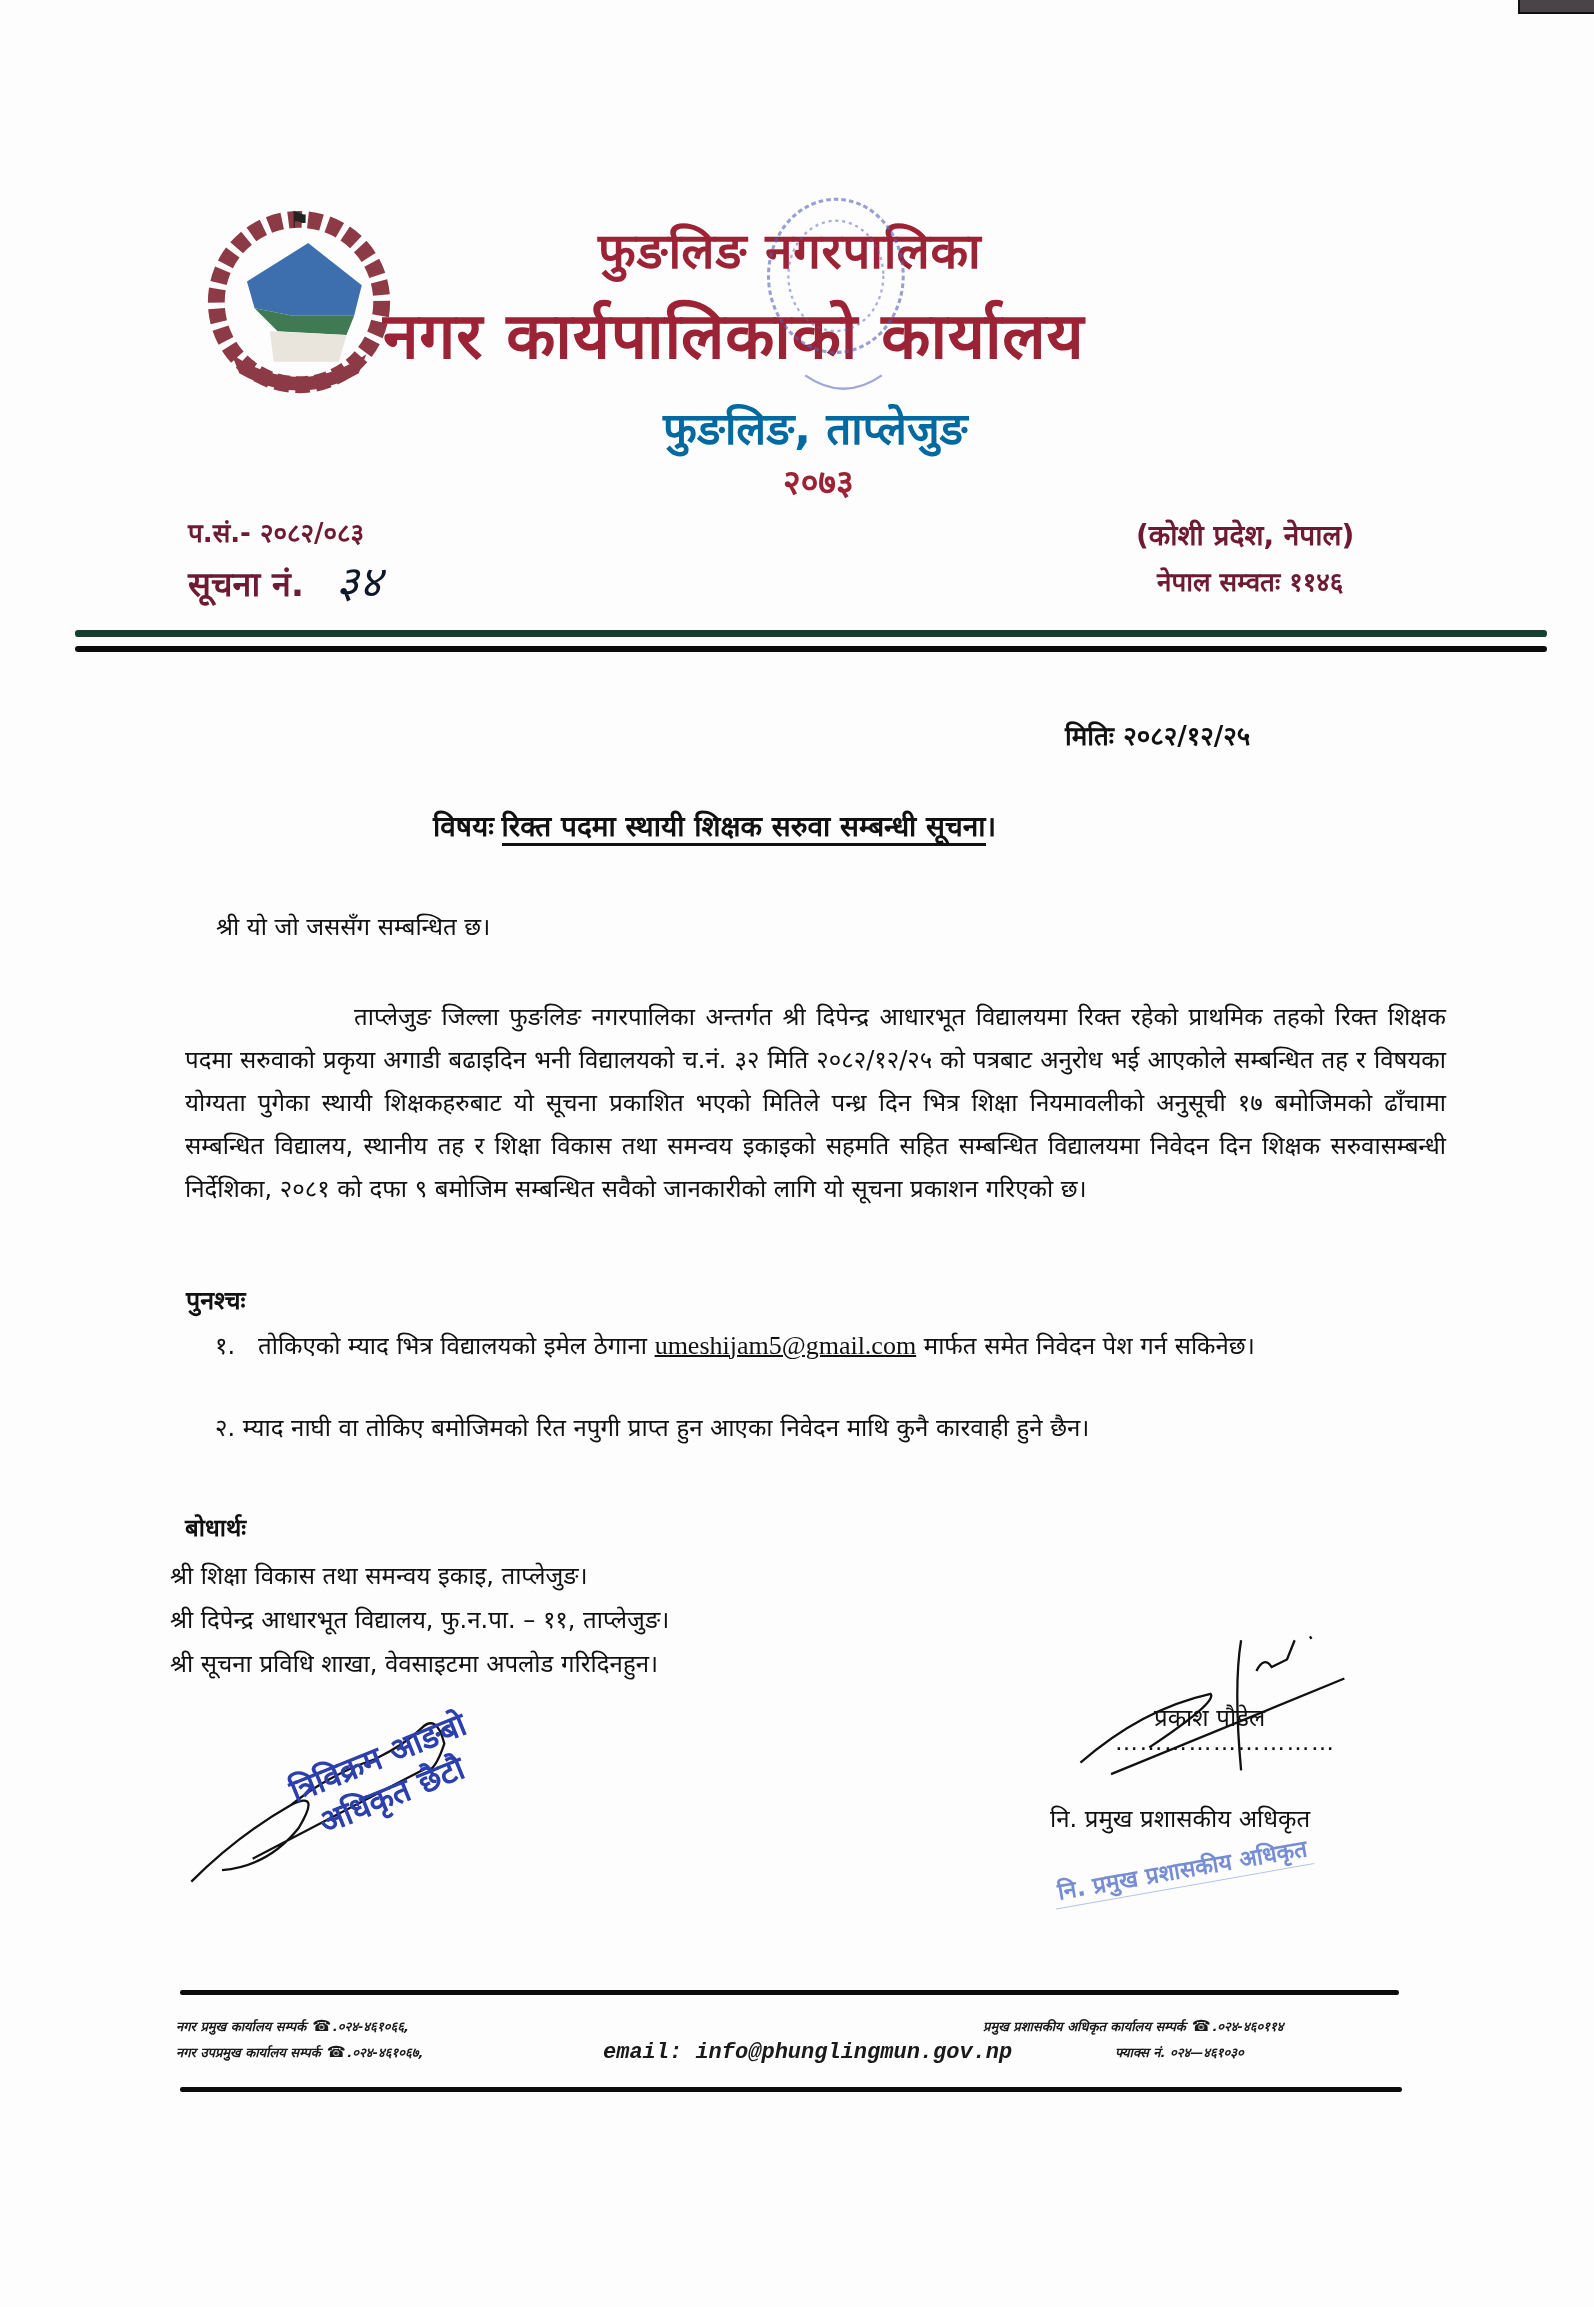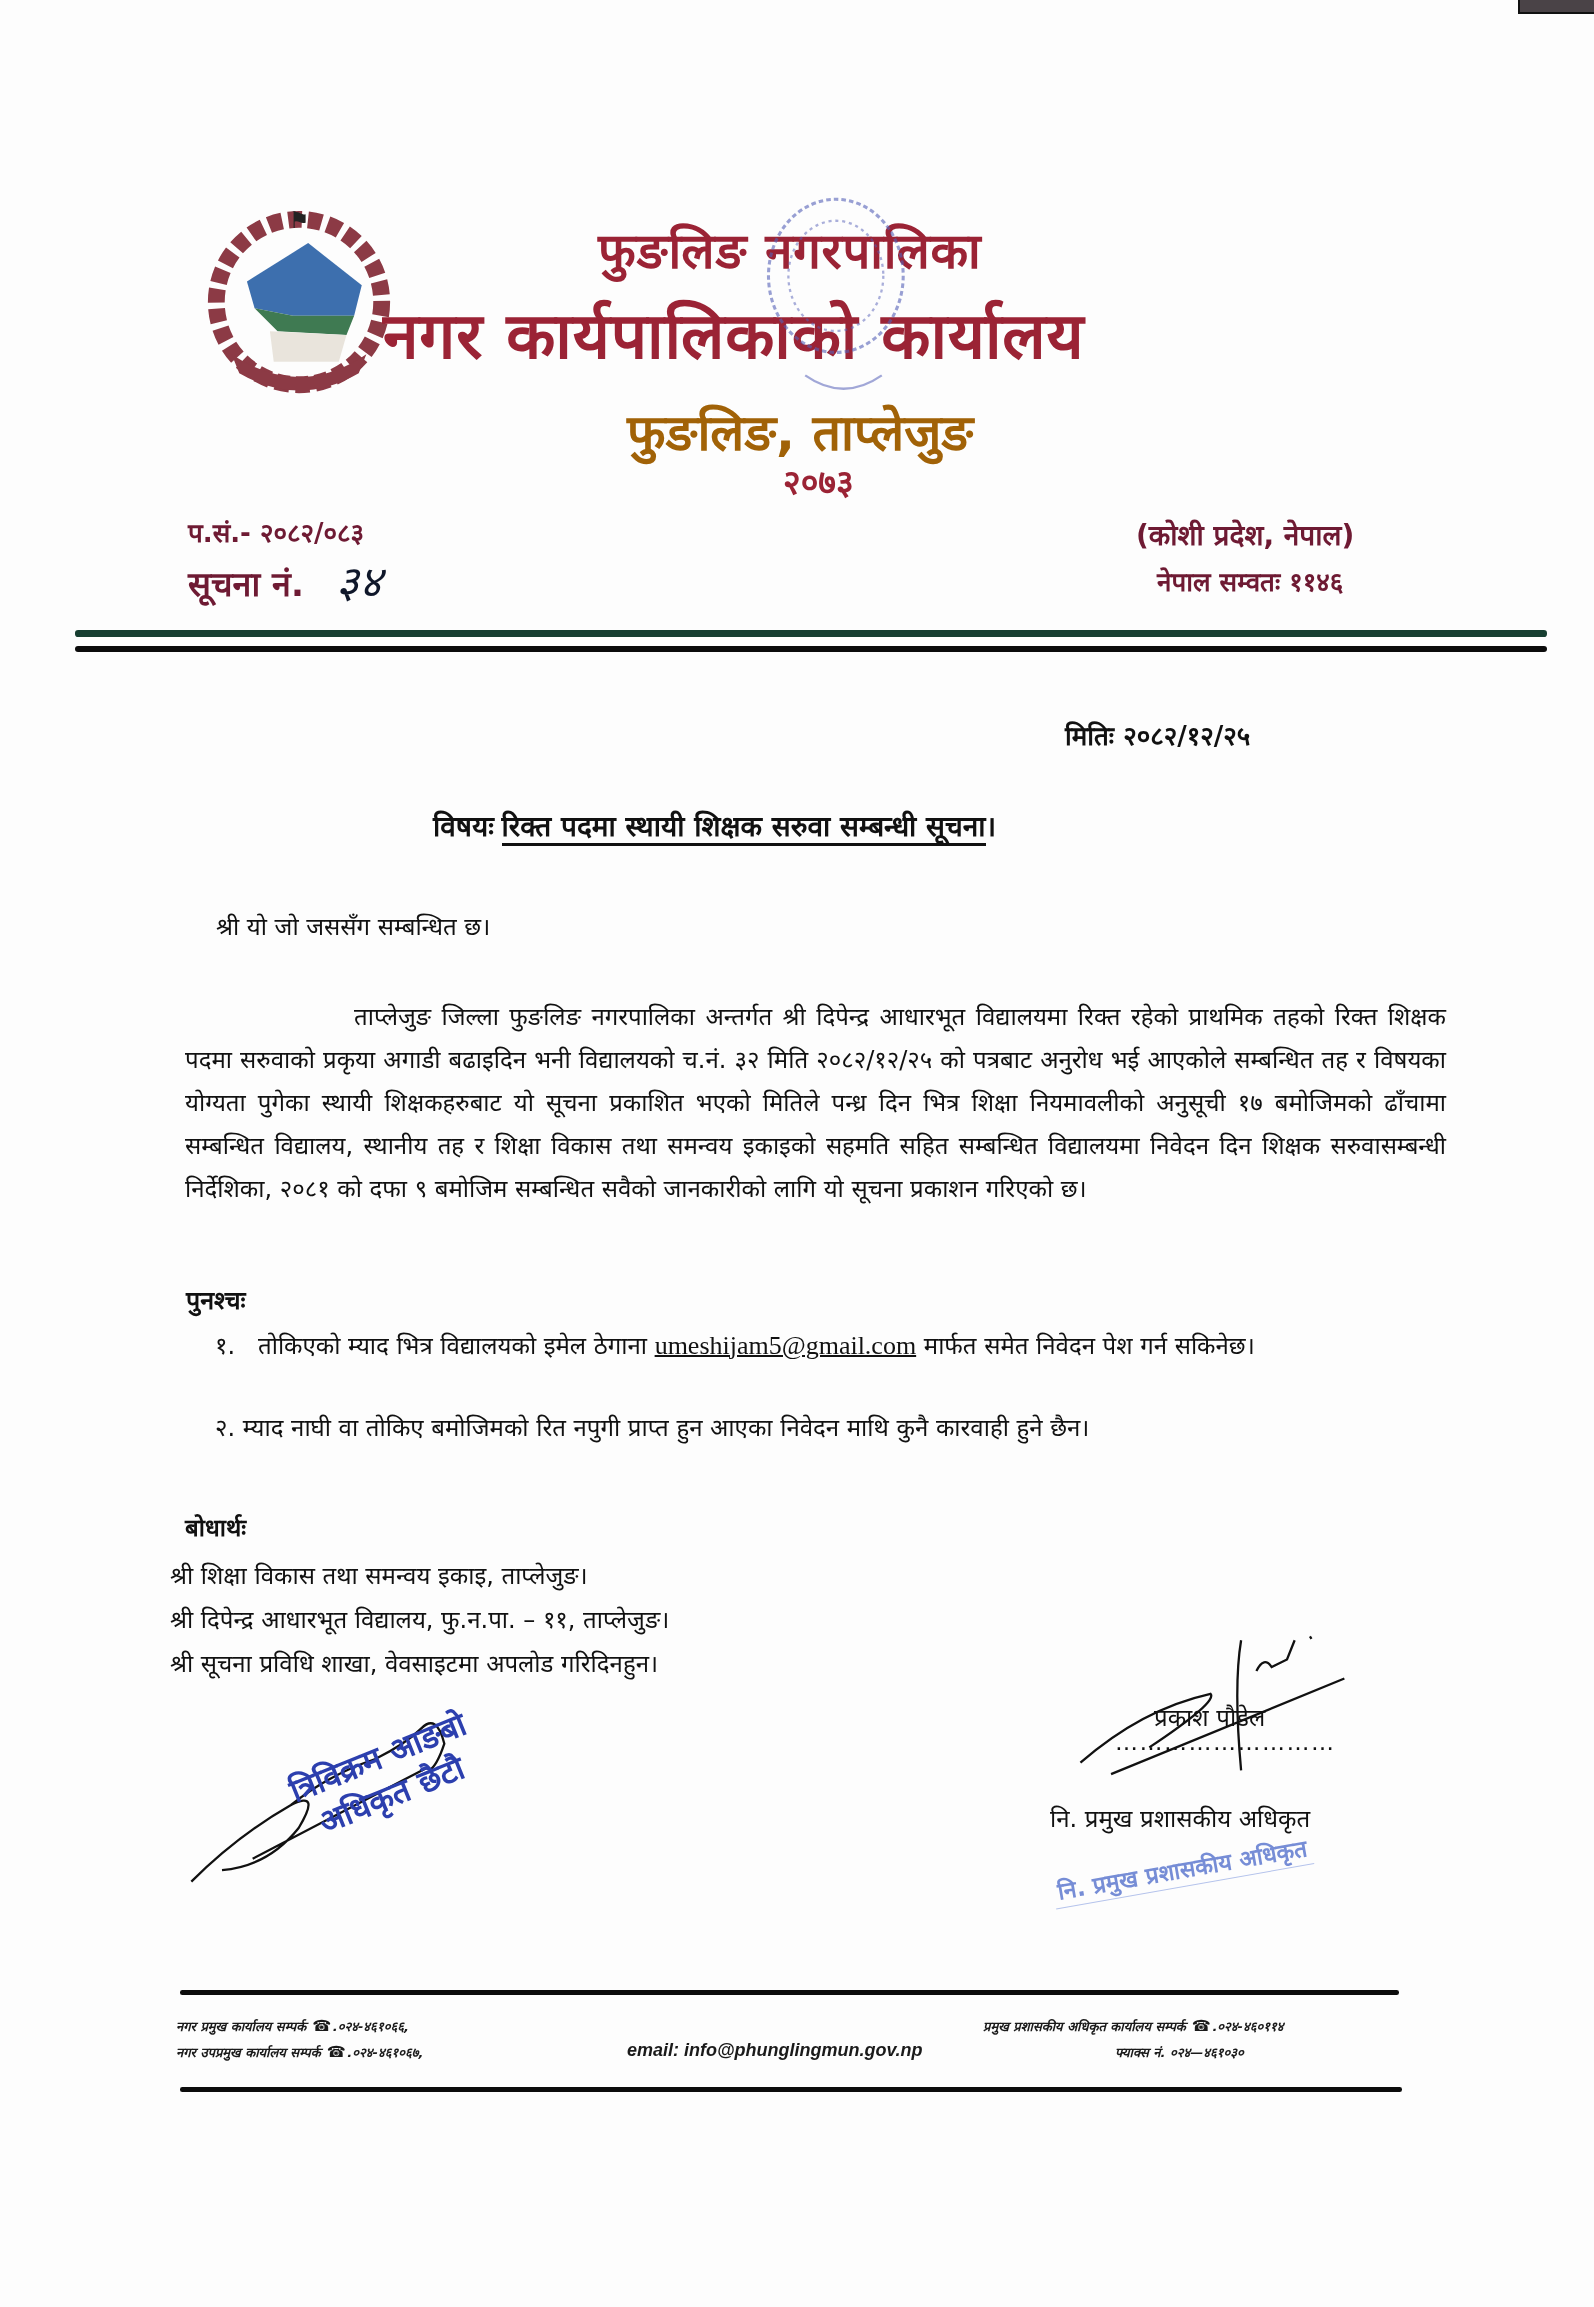--- a/index.html
+++ b/index.html
@@ -6,21 +6,21 @@
   body {
     width: 1595px; height: 2307px; background: #fdfdfd; position: relative; overflow: hidden;
     font-family: "DejaVu Sans", "Liberation Sans", sans-serif; color: #111;
   }
   .abs { position: absolute; }
   .corner-tab { left: 1518px; top: 0; width: 77px; height: 12.3px; background: #4a4347; border-bottom: 2.3px solid #111; border-left: 2.3px solid #111; }
   
   .emblem { left: 201px; top: 201px; width: 196px; height: 196px; }
   .lh-municipality { left: 598px; top: 216px; font-size: 49px; color: #9b2335; font-weight: bold; letter-spacing: 0.8px; }
   .lh-office { left: 383px; top: 290px; font-size: 64px; color: #9b2335; font-weight: bold; letter-spacing: 0.8px; }
-  .lh-address { left: 627px; top: 397px; font-size: 50px; color: #a16207; font-weight: bold; }
+  .lh-address { left: 663px; top: 397px; font-size: 44px; color: #0369a1; font-weight: bold; }
   .lh-year { left: 739px; top: 458px; font-size: 34px; color: #9b2335; font-weight: bold; margin-left: 44px; }
   .stamp-seal { left: 759px; top: 184px; width: 169px; height: 222px; }
   .ref-no { left: 188px; top: 514px; font-size: 26px; color: #6e1a33; font-weight: bold; }
   .notice-no { left: 188px; top: 560px; font-size: 34px; color: #6e1a33; font-weight: bold; }
   .notice-no-value { left: 336px; top: 550px; font-size: 44px; color: #0f172a; font-family: "DejaVu Serif", serif; font-style: italic; }
   .province { left: 1136px; top: 515px; font-size: 28px; color: #6e1a33; font-weight: bold; }
   .nepal-sambat { left: 1157px; top: 563px; font-size: 26px; color: #6e1a33; font-weight: bold; }
   .rule-green { left: 75px; top: 630px; width: 1472px; height: 7px; background: #163e31; border-radius: 3.1px; }
   .rule-black { left: 75px; top: 646px; width: 1472px; height: 6.1px; background: #0c0c0c; border-radius: 3.1px; }
   
@@ -44,21 +44,21 @@
   .sig-dots { left: 1115px; top: 1729px; font-size: 23px; letter-spacing: 1.5px; color: #111; }
   .signer-name { left: 1154px; top: 1700px; font-size: 24px; }
   .signer-title { left: 1050px; top: 1801px; font-size: 24px; }
   .stamp-right { left: 1050px; top: 1874px; font-size: 23px; color: #4a68c9; font-weight: bold; transform: rotate(-10deg); transform-origin: left top; opacity: 0.75; border-bottom: 1.5px solid #9db0e6; padding: 1.5px 4.6px; }
   
   .foot-rule-top { left: 180px; top: 1990px; width: 1219px; height: 4.6px; background: #0c0c0c; border-radius: 2.3px; }
   .foot-rule-bottom { left: 180px; top: 2087px; width: 1222px; height: 4.6px; background: #0c0c0c; border-radius: 2.3px; }
   .foot-text { font-size: 13px; font-style: italic; font-weight: bold; color: #1a1a1a; }
   .foot-l1 { left: 176px; top: 2017px; }
   .foot-l2 { left: 176px; top: 2043px; }
-  .foot-email { left: 603px; top: 2040px; font-size: 18px; font-family: Liberation Sans, sans-serif; margin-left: 24px; }
+  .foot-email { left: 603px; top: 2040px; font-size: 22px; font-family: Liberation Mono, monospace; }
   .foot-r1 { left: 983px; top: 2017px; }
   .foot-r2 { left: 1115px; top: 2043px; }
   .phone-icon { font-style: normal; font-size: 15.3px; margin: 0 1.5px; }
 </style>
 </head>
 <body>
 
 <div class="abs corner-tab"></div>
 
 <svg class="abs emblem" viewBox="0 0 256 256">

